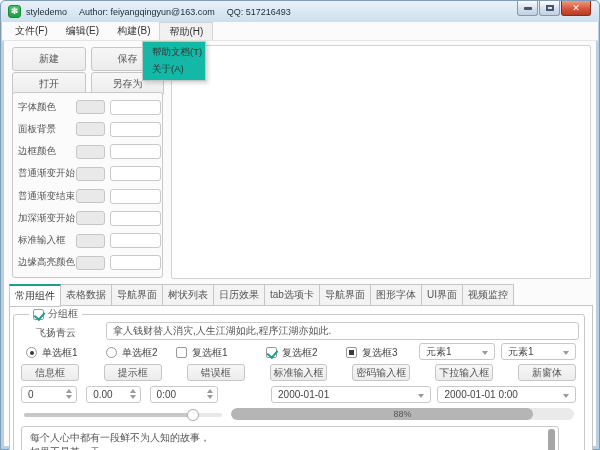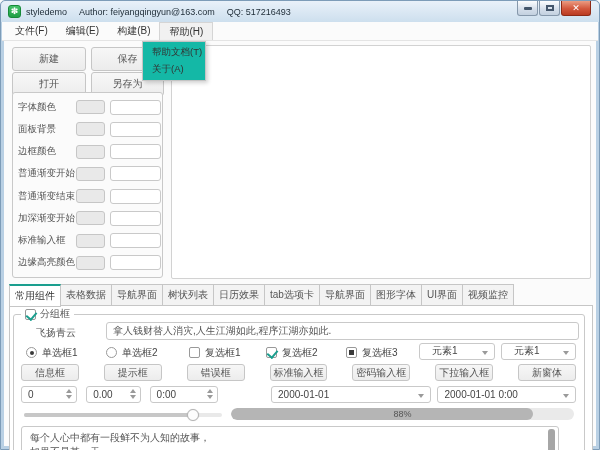--- a/index.html
+++ b/index.html
@@ -62,38 +62,38 @@
   .tab { padding:0 5px; display:flex; align-items:center; font-size:10px; color:#555;
          background:#f3f3f3; border:1px solid #c6c6c6; border-left:none; }
   .tab:first-child { border-left:1px solid #c6c6c6; }
   .tab.active { background:#fff; border-top:2px solid #1a9e8e; color:#333; height:23px; }
   .tabpanel { position:absolute; left:8px; top:304px; width:584px; height:146px;
               background:#fff; border:1px solid #c6c6c6; }
 
   
   .groupbox { position:absolute; left:12px; top:313px; width:572px; height:150px;
               border:1px solid #c9c9c9; border-radius:3px; }
-  .gb-legend { position:absolute; left:20px; top:306px; background:#fff; padding:0 4px;
+  .gb-legend { position:absolute; left:28px; top:306px; background:#fff; padding:0 4px;
                display:flex; align-items:center; z-index:3; }
   .gb-legend .lbl { font-size:10px; color:#555; margin-left:4px; }
 
   .check { width:11px; height:11px; border:1px solid #999; border-radius:2px; background:#fff;
            position:relative; flex:0 0 auto; }
   .check.checked::after { content:""; position:absolute; left:2px; top:0px; width:5px; height:8px;
            border:solid #1a9e8e; border-width:0 2px 2px 0; transform:rotate(40deg); }
   .check.partial::after { content:""; position:absolute; left:2px; top:2px; width:5px; height:5px;
            background:#3a3a3a; }
   .radio { width:11px; height:11px; border:1px solid #999; border-radius:50%; background:#fff;
            position:relative; flex:0 0 auto; }
   .radio.checked::after { content:""; position:absolute; left:2.5px; top:2.5px; width:4px; height:4px;
            border-radius:50%; background:#3a3a3a; }
   .opt { position:absolute; top:345px; height:13px; display:flex; align-items:center; }
   .opt .lbl { font-size:10px; color:#444; margin-left:5px; white-space:nowrap; }
 
-  .combo { position:absolute; height:17px; display:flex; padding-left:12px;
+  .combo { position:absolute; height:17px; display:flex; align-items:center; padding-left:6px;
            font-size:10px; color:#444; }
   .arrow-down { width:0; height:0; border-left:3.5px solid transparent; border-right:3.5px solid transparent;
                 border-top:4px solid #9a9a9a; position:absolute; right:6px; top:7px; }
 
   .btnrow { position:absolute; left:20px; top:363px; width:555px; height:17px; display:flex; gap:25px; }
   .btnrow .btn { flex:1; height:17px; }
 
   .spinrow { position:absolute; left:20px; top:385px; width:555px; height:17px; display:flex; }
   .spin { height:17px; position:relative; display:flex; align-items:center; padding-left:6px;
           font-size:10px; color:#444; }
@@ -229,21 +229,21 @@
        color:#555; line-height:16px; padding-left:6px; white-space:nowrap; overflow:hidden;">拿人钱财替人消灾,人生江湖如此,程序江湖亦如此.</div>
 
   <div class="opt" style="left:25px;">
     <span class="radio checked"></span>
     <span class="lbl">单选框1</span>
   </div>
   <div class="opt" style="left:105px;">
     <span class="radio"></span>
     <span class="lbl">单选框2</span>
   </div>
-  <div class="opt" style="left:188px;">
+  <div class="opt" style="left:175px;">
     <span class="check"></span>
     <span class="lbl">复选框1</span>
   </div>
   <div class="opt" style="left:265px;">
     <span class="check checked"></span>
     <span class="lbl">复选框2</span>
   </div>
   <div class="opt" style="left:345px;">
     <span class="check partial"></span>
     <span class="lbl">复选框3</span>

